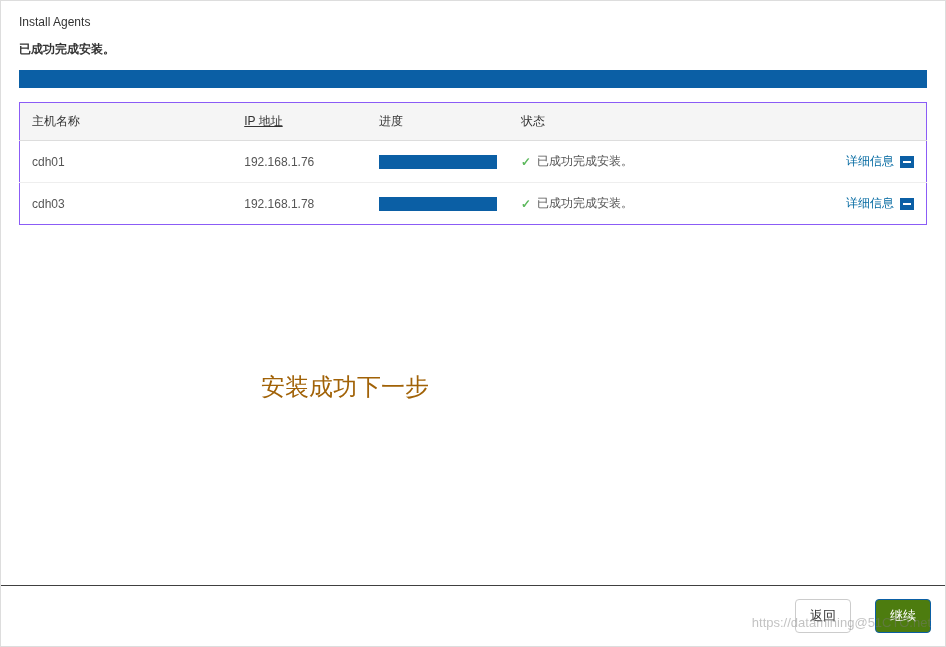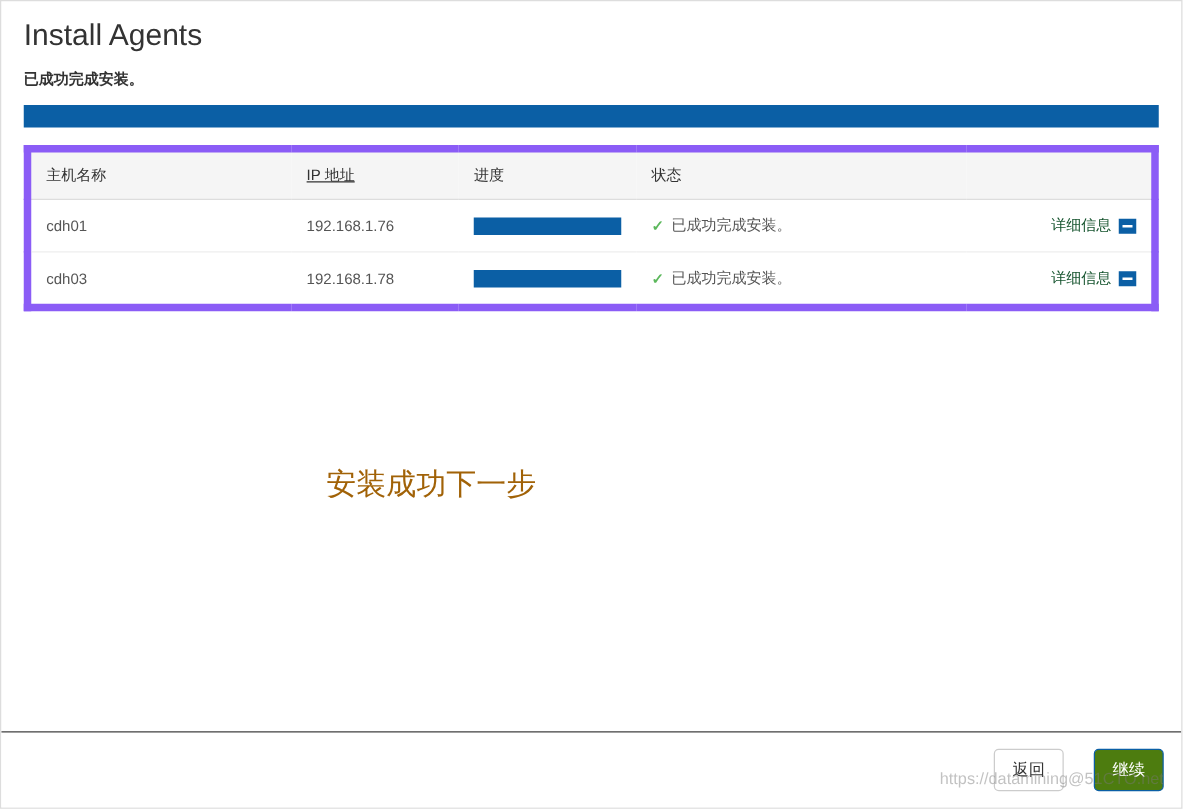--- a/index.html
+++ b/index.html
@@ -14,21 +14,21 @@
       background: #fff;
       width: 946px;
       height: 647px;
       position: relative;
       border: 1px solid #ddd;
     }
     .content {
       padding: 10px 18px 0 18px;
     }
     .page-title {
-      font-size: 24px;
+      font-size: 12px;
       font-weight: 400;
       color: #333;
       margin-bottom: 12px;
       margin-top: 4px;
     }
     .success-msg {
       font-size: 12px;
       font-weight: bold;
       color: #333;
       margin-bottom: 12px;
@@ -38,21 +38,21 @@
       background: #0b5fa5;
       width: 100%;
       margin-bottom: 14px;
     }
     .summary-text {
       font-size: 13px;
       color: #333;
       margin-bottom: 14px;
     }
     .hosts-table {
-      border: 6px solid #8b5cf6;
+      border: 1px solid #8b5cf6;
       width: 100%;
       border-collapse: collapse;
       padding-left: 26px;
     }
     .hosts-table thead tr {
       background: #f5f5f5;
     }
     .hosts-table th {
       text-align: left;
       font-weight: normal;
@@ -85,21 +85,21 @@
       display: flex;
       align-items: center;
       gap: 6px;
     }
     .check-icon {
       color: #5cb85c;
       font-weight: bold;
       font-size: 12px;
     }
     .details-link {
-      color: #14532d;
+      color: #0369a1;
       text-decoration: none;
       cursor: pointer;
       display: inline-flex;
       align-items: center;
       gap: 6px;
       justify-content: flex-end;
       margin-left: 22px;
     }
     .details-box-icon {
       display: inline-block;

